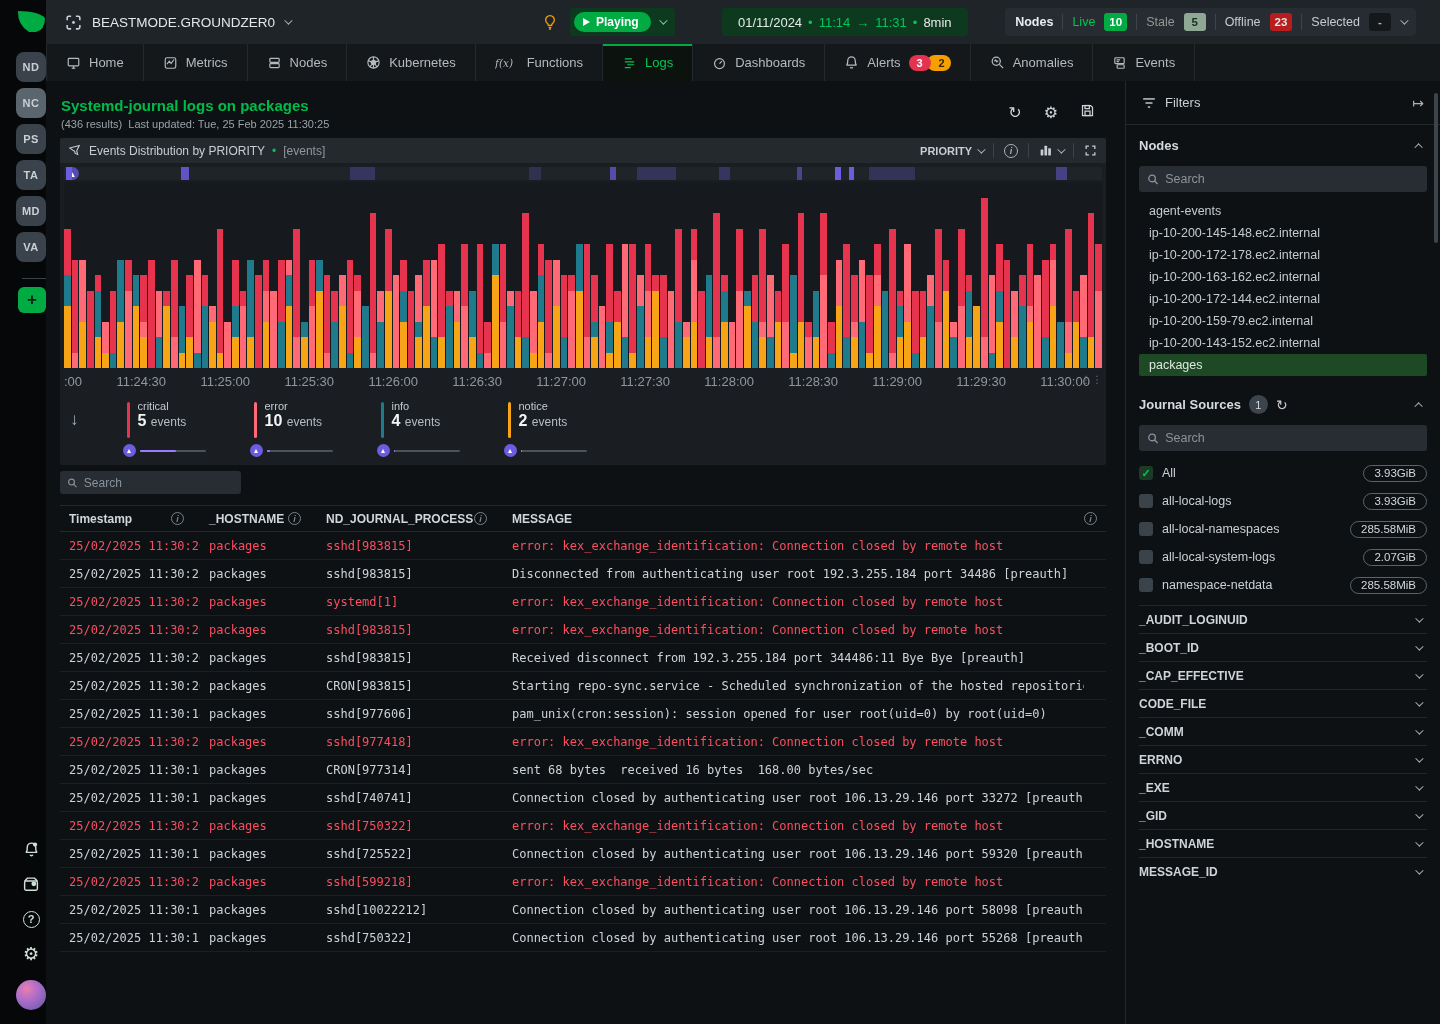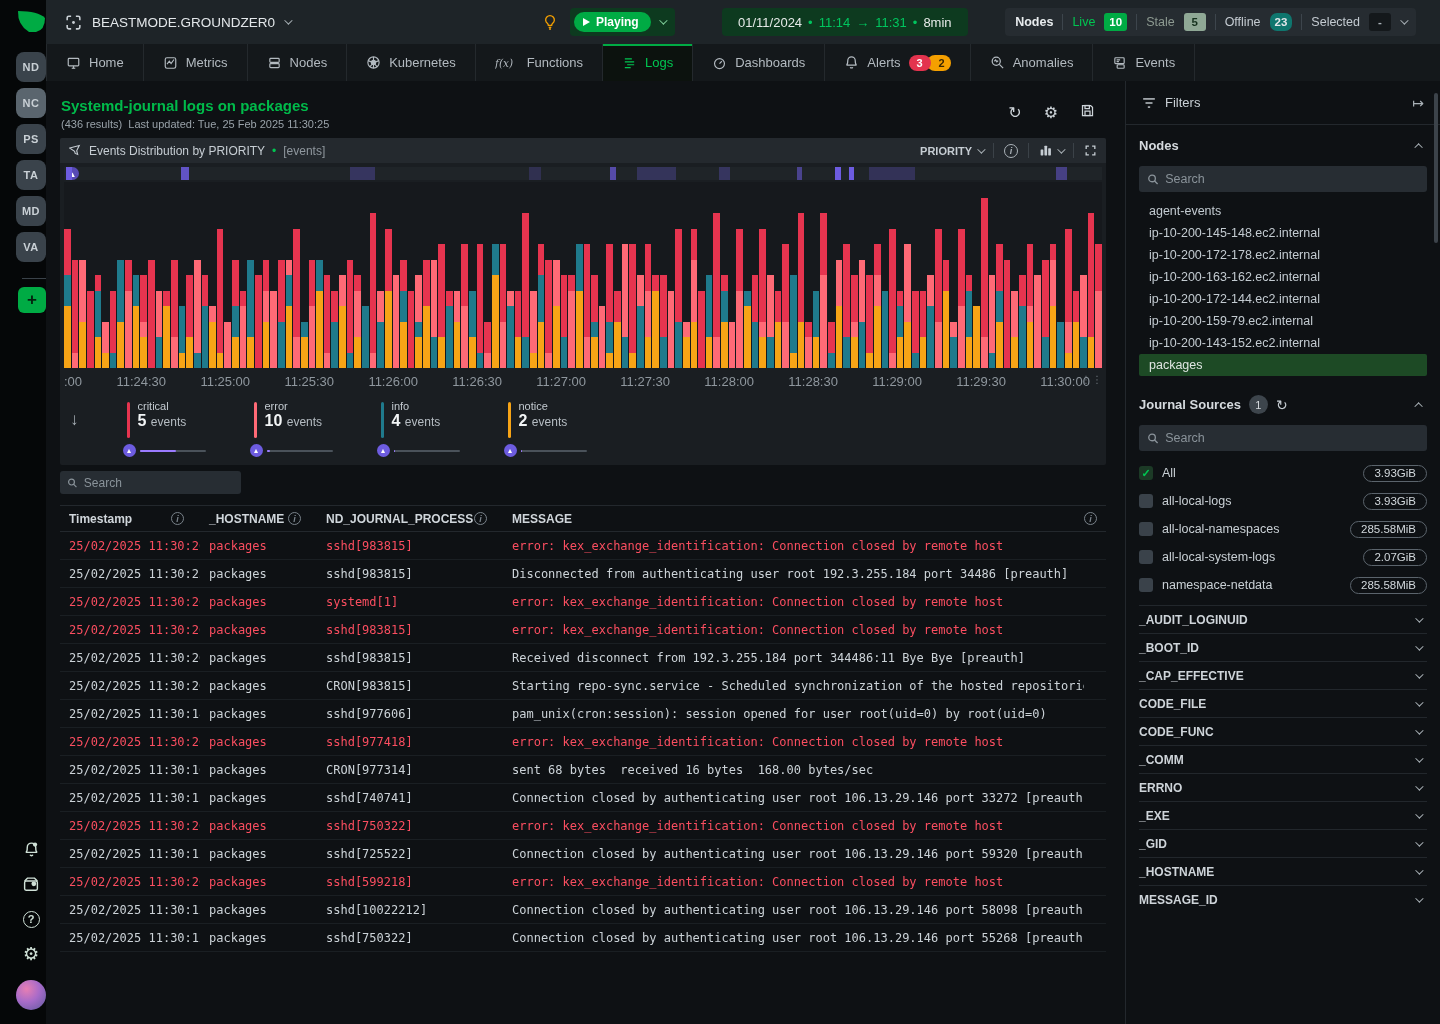--- a/index.html
+++ b/index.html
@@ -24,21 +24,21 @@
   .play-wrap { position:absolute; left:524px; top:8px; height:28px; background:#0d3a1f; border-radius:4px; display:flex; align-items:center; padding:0 10px 0 4px; gap:8px; cursor:pointer; }
   .play-pill { background:#00ab44; border-radius:13px; height:20px; display:flex; align-items:center; gap:6px; padding:0 12px 0 9px; color:#fff; font-size:12px; font-weight:bold; }
   .play-tri { width:0; height:0; border-left:7px solid #fff; border-top:4.5px solid transparent; border-bottom:4.5px solid transparent; }
   .date-box { position:absolute; left:676px; top:8px; height:28px; background:#0d3a1f; border-radius:4px; display:flex; align-items:center; padding:0 16px; gap:6px; font-size:13px; color:#e6eae8; cursor:pointer; }
   .date-box .grn { color:#00c55e; }
   .nodes-panel { position:absolute; right:24px; top:8px; height:28px; background:#262c31; border-radius:4px; display:flex; align-items:center; padding:0 10px; gap:9px; font-size:12.5px; }
   .np-div { width:1px; height:16px; background:#3d454c; }
   .badge { min-width:22px; height:18px; border-radius:3px; display:flex; align-items:center; justify-content:center; font-size:11.5px; font-weight:bold; padding:0 5px; }
   .b-live { background:#00ab44; color:#fff; }
   .b-stale { background:#8fa895; color:#15311d; }
-  .b-off { background:#0f766e; color:#e2e6e9;border-radius:7px; }
+  .b-off { background:#b91c1c; color:#e2e6e9; }
   .b-sel { background:#14181b; color:#aab2b8; }
   .np-label { color:#c4cbd1; }
 
   
   .tabsrow { position:fixed; left:46px; top:44px; width:1394px; height:37px; background:#14181b; display:flex; z-index:19; }
   .tab { display:flex; align-items:center; gap:8px; padding:0 19px; font-size:13px; color:#b3bac0; border-right:1px solid #24292d; cursor:pointer; position:relative; }
   .tab:first-child { border-left:1px solid #24292d; }
   .tab .ticon { display:flex; align-items:center; }
   .tab.active { background:#0c120e; color:#00c551; }
   .tab.active::before { content:""; position:absolute; left:0; top:0; right:0; height:2px; background:#00ab44; }
@@ -1231,24 +1231,20 @@
         </div>
         <div class="coll-row">
           <div>_CAP_EFFECTIVE</div>
           <span class="chev down"></span>
         </div>
         <div class="coll-row">
           <div>CODE_FILE</div>
           <span class="chev down"></span>
         </div>
         <div class="coll-row">
-          <div>CODE_FUNC</div>
-          <span class="chev down"></span>
-        </div>
-        <div class="coll-row">
           <div>_COMM</div>
           <span class="chev down"></span>
         </div>
         <div class="coll-row">
           <div>ERRNO</div>
           <span class="chev down"></span>
         </div>
         <div class="coll-row">
           <div>_EXE</div>
           <span class="chev down"></span>

